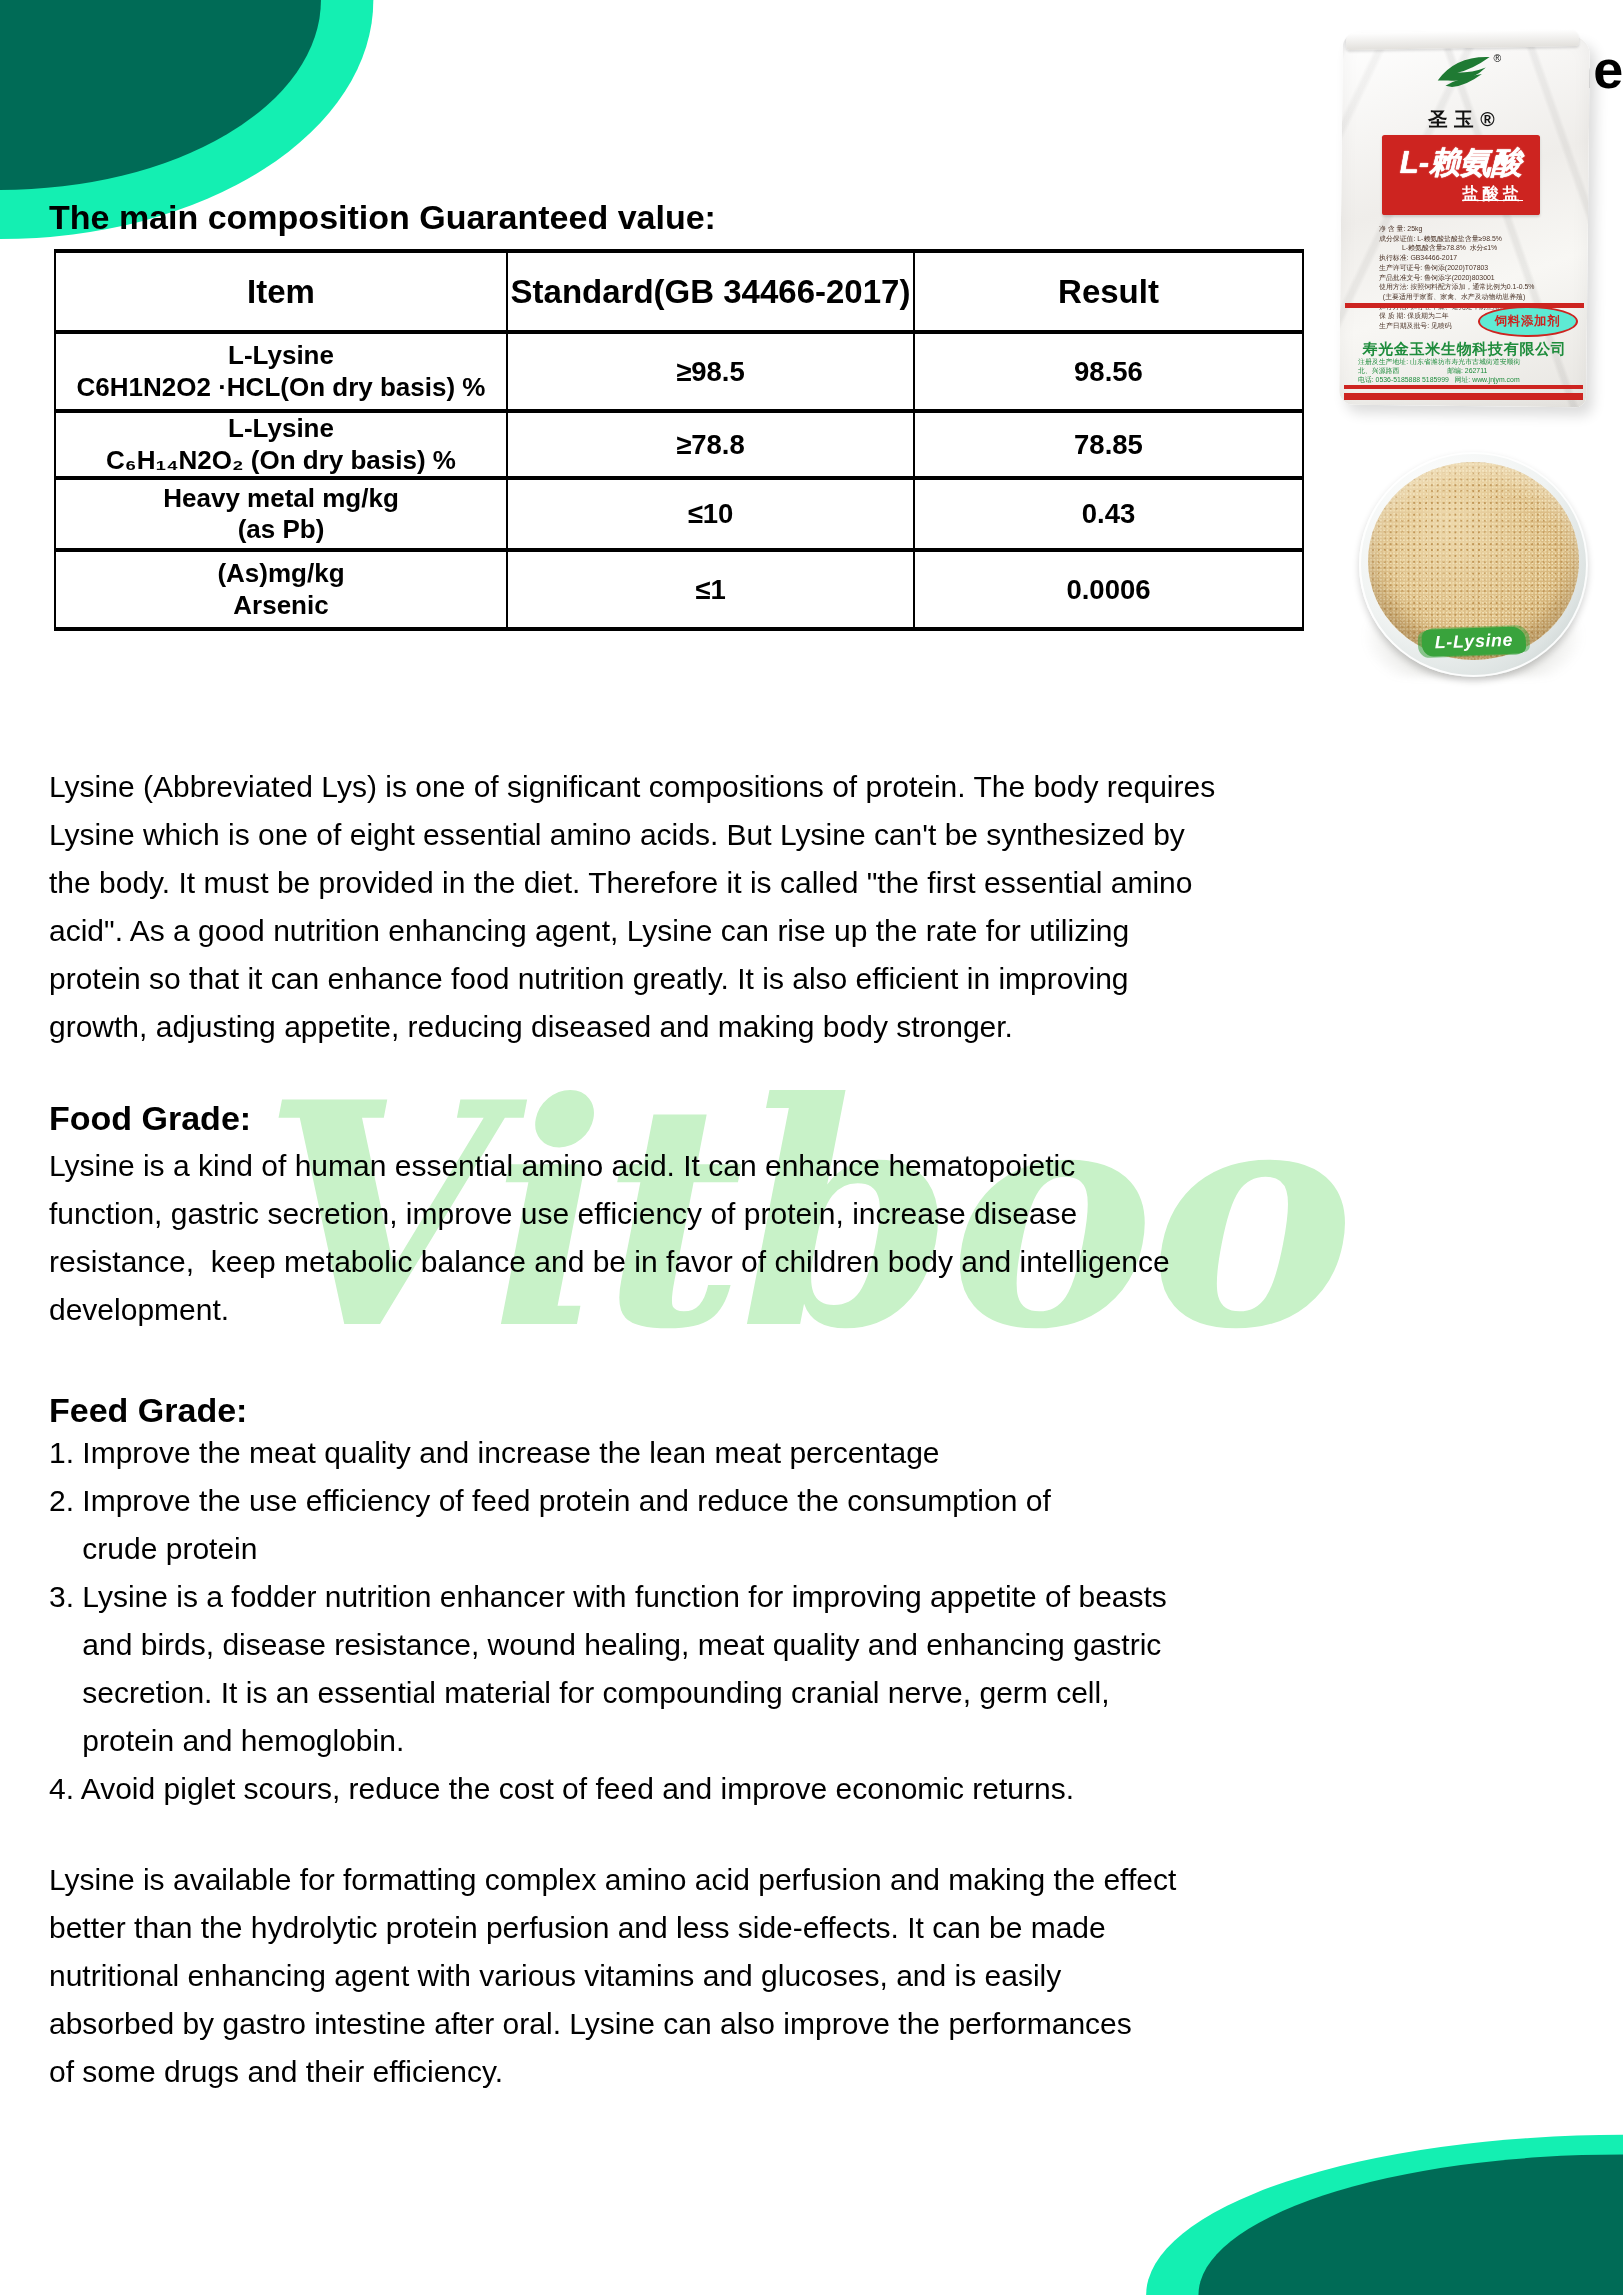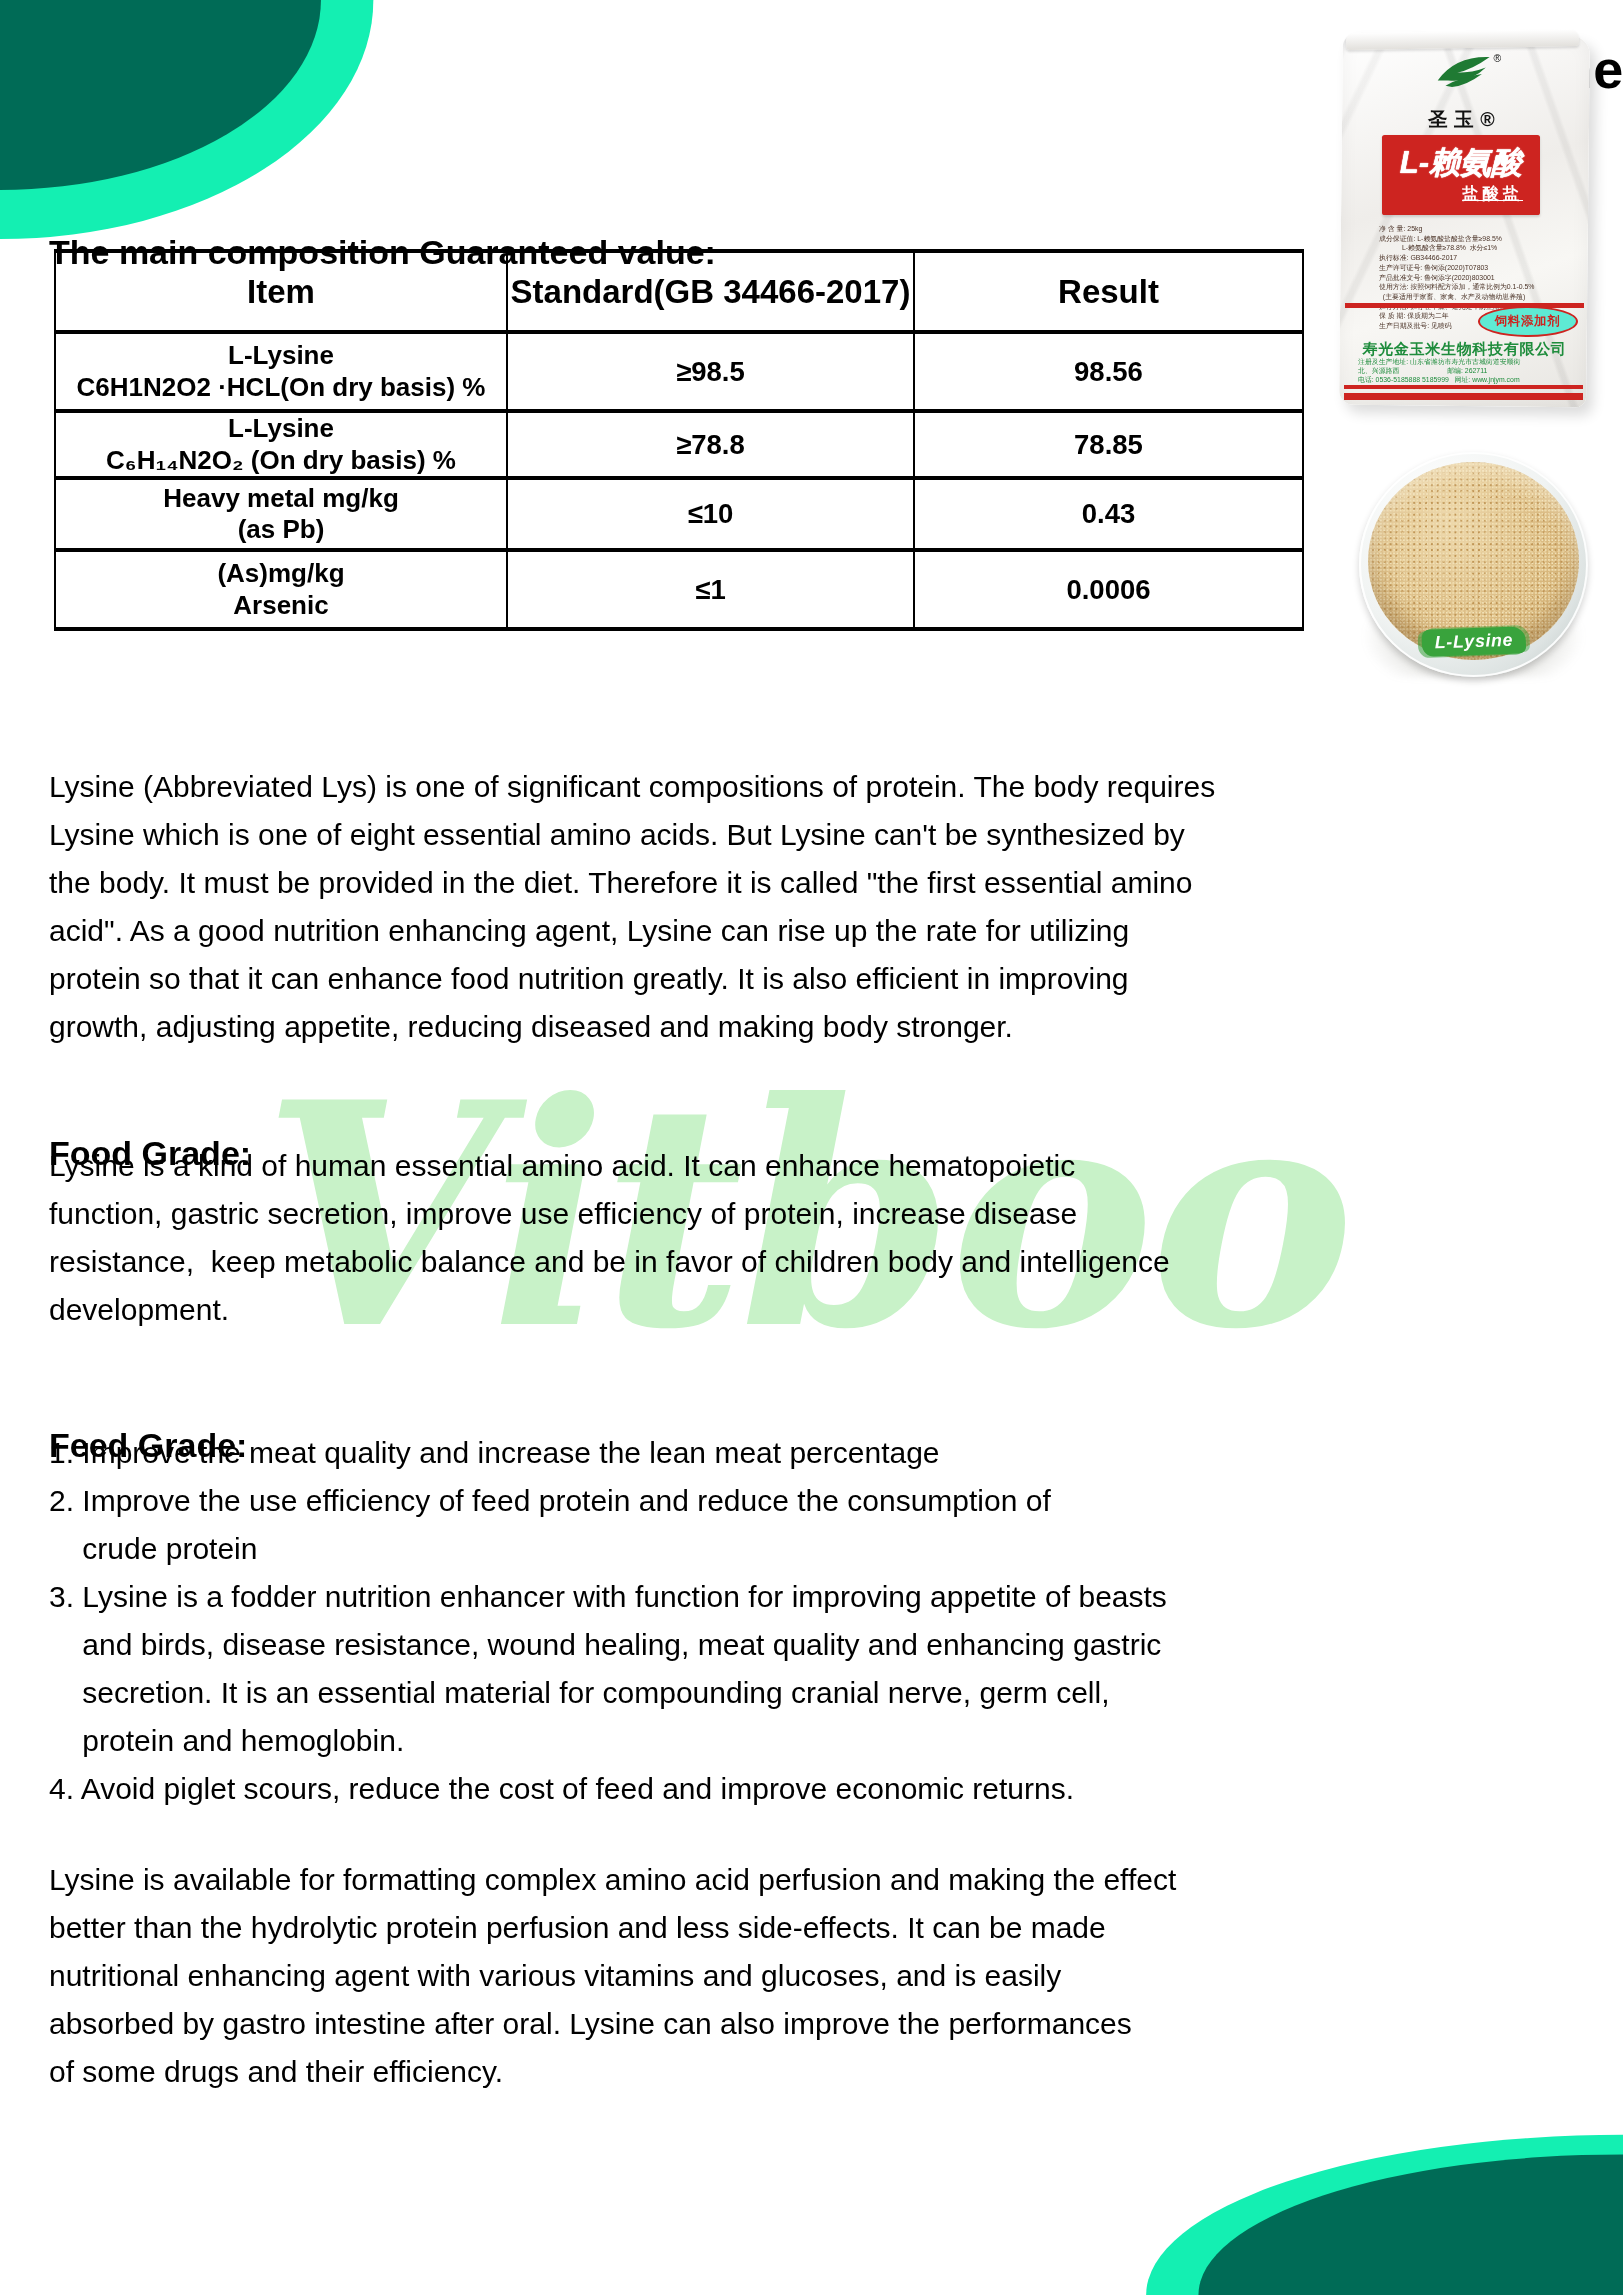--- a/index.html
+++ b/index.html
@@ -10,21 +10,21 @@
   html,body{background:#fff;}
   body{font-family:"Liberation Sans","DejaVu Sans",sans-serif;color:#000;}
   .page{position:relative;width:1624px;height:2295px;background:#fff;overflow:hidden;}
 
   .corner{position:absolute;pointer-events:none;}
   .corner-tl{left:0;top:0;}
   .corner-br{right:0;bottom:0;}
 
   .page-title{position:absolute;left:0;top:38px;width:100%;text-align:right;
     font-size:54px;font-weight:bold;letter-spacing:0.7px;}
-  .section-heading{position:absolute;font-size:34px;font-weight:bold;z-index:2;margin-top:35px;}
+  .section-heading{position:absolute;font-size:34px;font-weight:bold;z-index:2;}
   .h-comp{left:49px;top:198px;}
   .h-food{left:49px;top:1099px;}
   .h-feed{left:49px;top:1391px;}
 
   .body-text{position:absolute;left:49px;width:1571px;font-size:30px;line-height:48px;
     white-space:pre-wrap;z-index:2;}
   .p-intro{top:763px;}
   .p-food{top:1142px;}
   .p-feed{top:1429px;}
   .p-close{top:1856px;}

